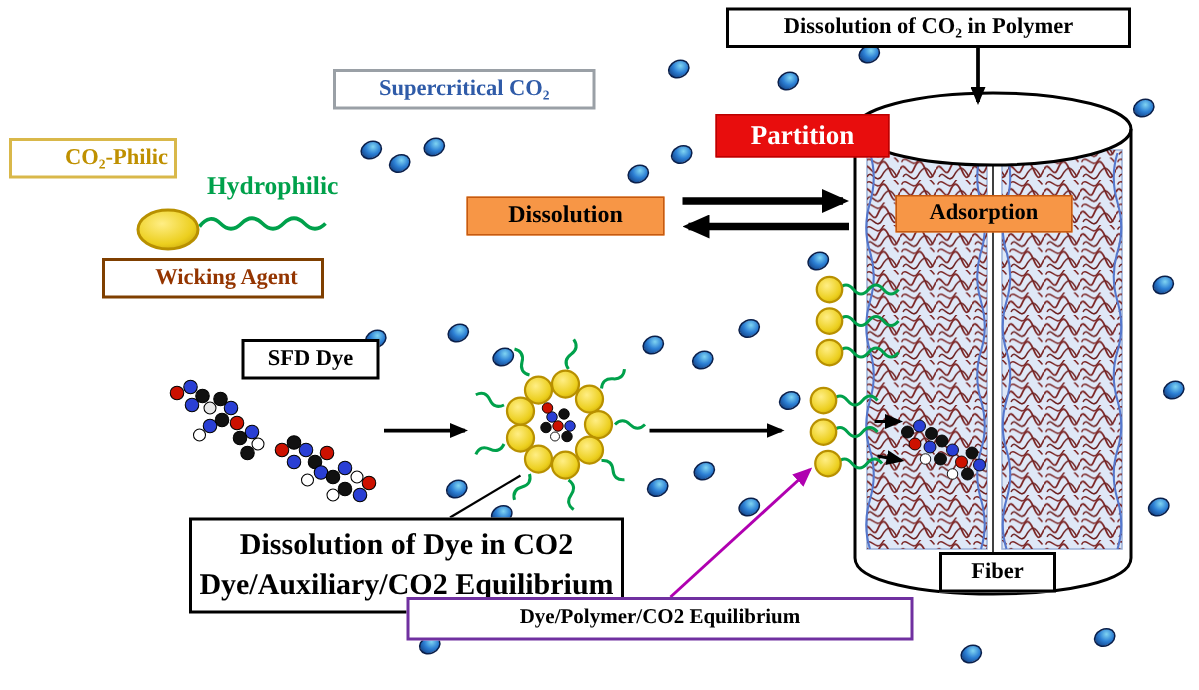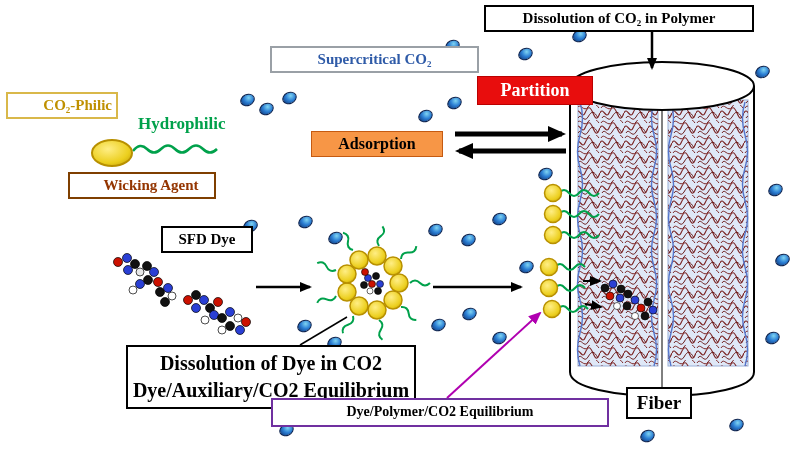--- a/index.html
+++ b/index.html
@@ -5,39 +5,39 @@
   html,body{margin:0;padding:0;background:#fff;}
   #canvas{
     position:relative;width:799px;height:460px;background:#fff;overflow:hidden;
     font-family:"Liberation Serif",serif;font-weight:bold;
   }
   #gfx{position:absolute;left:0;top:0;width:799px;height:460px;}
   .box{position:absolute;background:#fff;border:2px solid #000;text-align:center;
        padding:3px 4px;box-sizing:border-box;color:#000;white-space:nowrap;}
   .two-line{white-space:normal;line-height:1.35;}
   #box-dissolution-co2-polymer{left:484px;top:5px;width:270px;font-size:15px;}
-  #box-supercritical{left:222px;top:46px;width:209px;font-size:15px;
-       border-color:#9aa0a6;color:var(--blue_text,#2F5BA8);margin-left:48px;}
+  #box-supercritical{left:222px;top:46px;width:175px;font-size:15px;
+       border-color:#9aa0a6;color:var(--blue_text,#2F5BA8);}
   #box-co2-philic{left:6px;top:92px;width:112px;font-size:15px;
        border-color:var(--gold_border,#D9B84A);color:var(--gold_text,#BF9000);text-align:right;}
   #label-hydrophilic{position:absolute;left:138px;top:114px;font-size:17px;
        color:var(--green,#00A14B);}
   #box-wicking-agent{left:68px;top:172px;width:148px;font-size:15px;
        border-color:var(--brown_border,#7F3F00);color:var(--brown_text,#943500);padding-left:22px;}
   #box-partition{left:477px;top:76px;width:116px;font-size:18px;border:1px solid #b00;
        background:var(--partition_red,#E80D0D);color:#fff;}
   #box-dissolution{left:311px;top:131px;width:132px;font-size:16px;
        background:var(--box_orange,#F79646);border:1.5px solid var(--orange_border,#C55A11);}
   #box-adsorption{left:597px;top:130px;width:118px;font-size:15px;
        background:var(--box_orange,#F79646);border:1.5px solid var(--orange_border,#C55A11);}
   #box-sfd-dye{left:161px;top:226px;width:92px;font-size:15px;}
   #box-dissolution-dye{left:126px;top:345px;width:290px;font-size:20px;}
   #box-diffusion{left:271px;top:398px;width:338px;font-size:14px;
        border-color:var(--purple,#7030A0);}
-  #box-fiber{left:626px;top:387px;width:66px;font-size:19px;}
+  #box-fiber{left:626px;top:368px;width:78px;font-size:15px;}
   .co2-dot{position:absolute;width:13px;height:10px;border-radius:50%;
        transform:rotate(-25deg);border:1px solid #0a1f4a;
        background:radial-gradient(circle at 65% 35%, #7fd4f2 0%, #2c7fd4 45%, #0b2f6e 100%);}
 </style>
 </head>
 <body>
 
 <div id="canvas">
 
   <svg id="gfx" viewBox="0 0 799 460" xmlns="http://www.w3.org/2000/svg">
@@ -239,22 +239,23 @@
   <div class="box" id="box-supercritical">Supercritical CO₂</div>
 
   <div class="box" id="box-co2-philic">CO₂-Philic</div>
 
   <div id="label-hydrophilic">Hydrophilic</div>
 
   <div class="box" id="box-wicking-agent">Wicking Agent</div>
 
   <div class="box" id="box-partition">Partition</div>
 
-  <div class="box" id="box-dissolution">Adsorption</div>
-
+  <div class="box" id="box-dissolution">Dissolution</div>
+
+  <div class="box" id="box-adsorption">Adsorption</div>
 
   <div class="box" id="box-sfd-dye">SFD Dye</div>
 
   <div class="box two-line" id="box-dissolution-dye">
     <div>Dissolution of Dye in CO2</div>
     <div>Dye/Auxiliary/CO2 Equilibrium</div>
   </div>
 
   <div class="box two-line" id="box-diffusion">
     <div>Dye/Polymer/CO2 Equilibrium</div>

